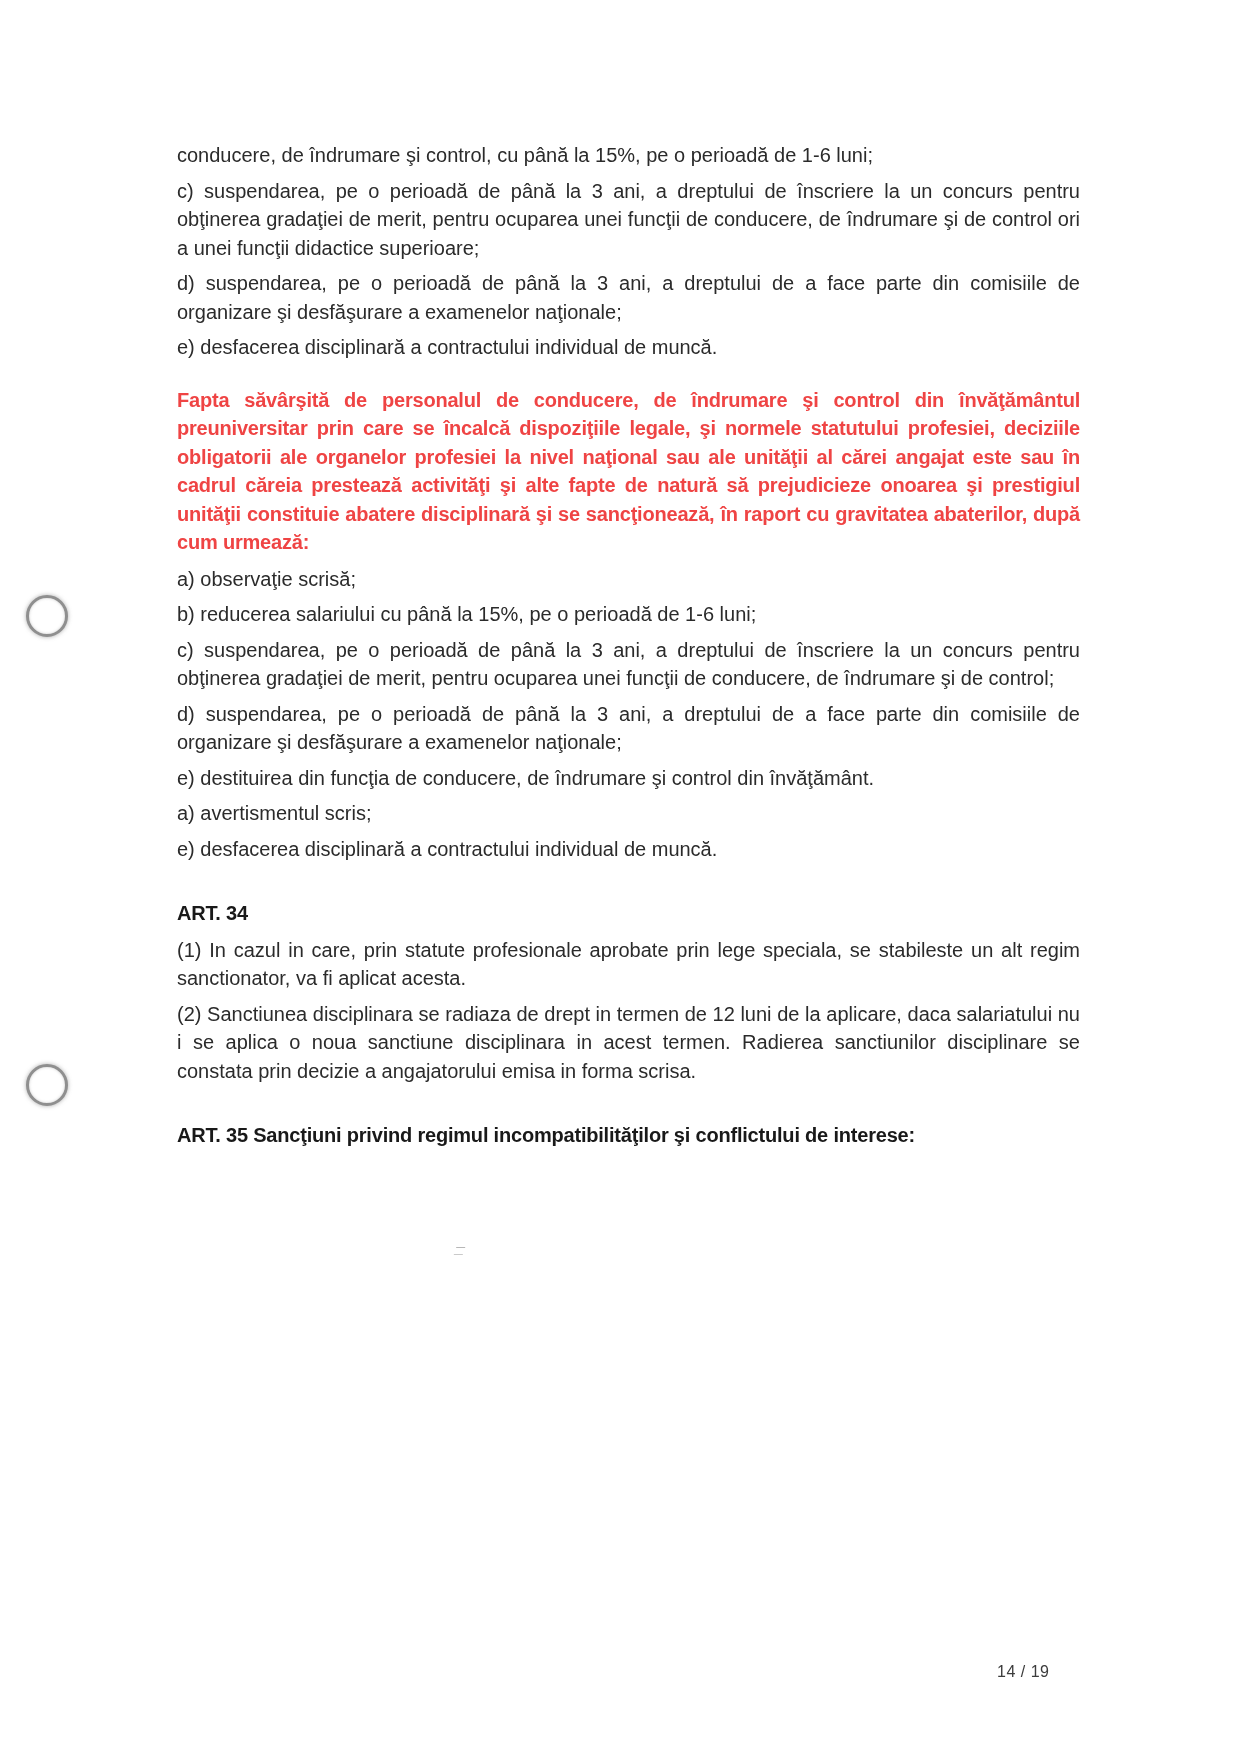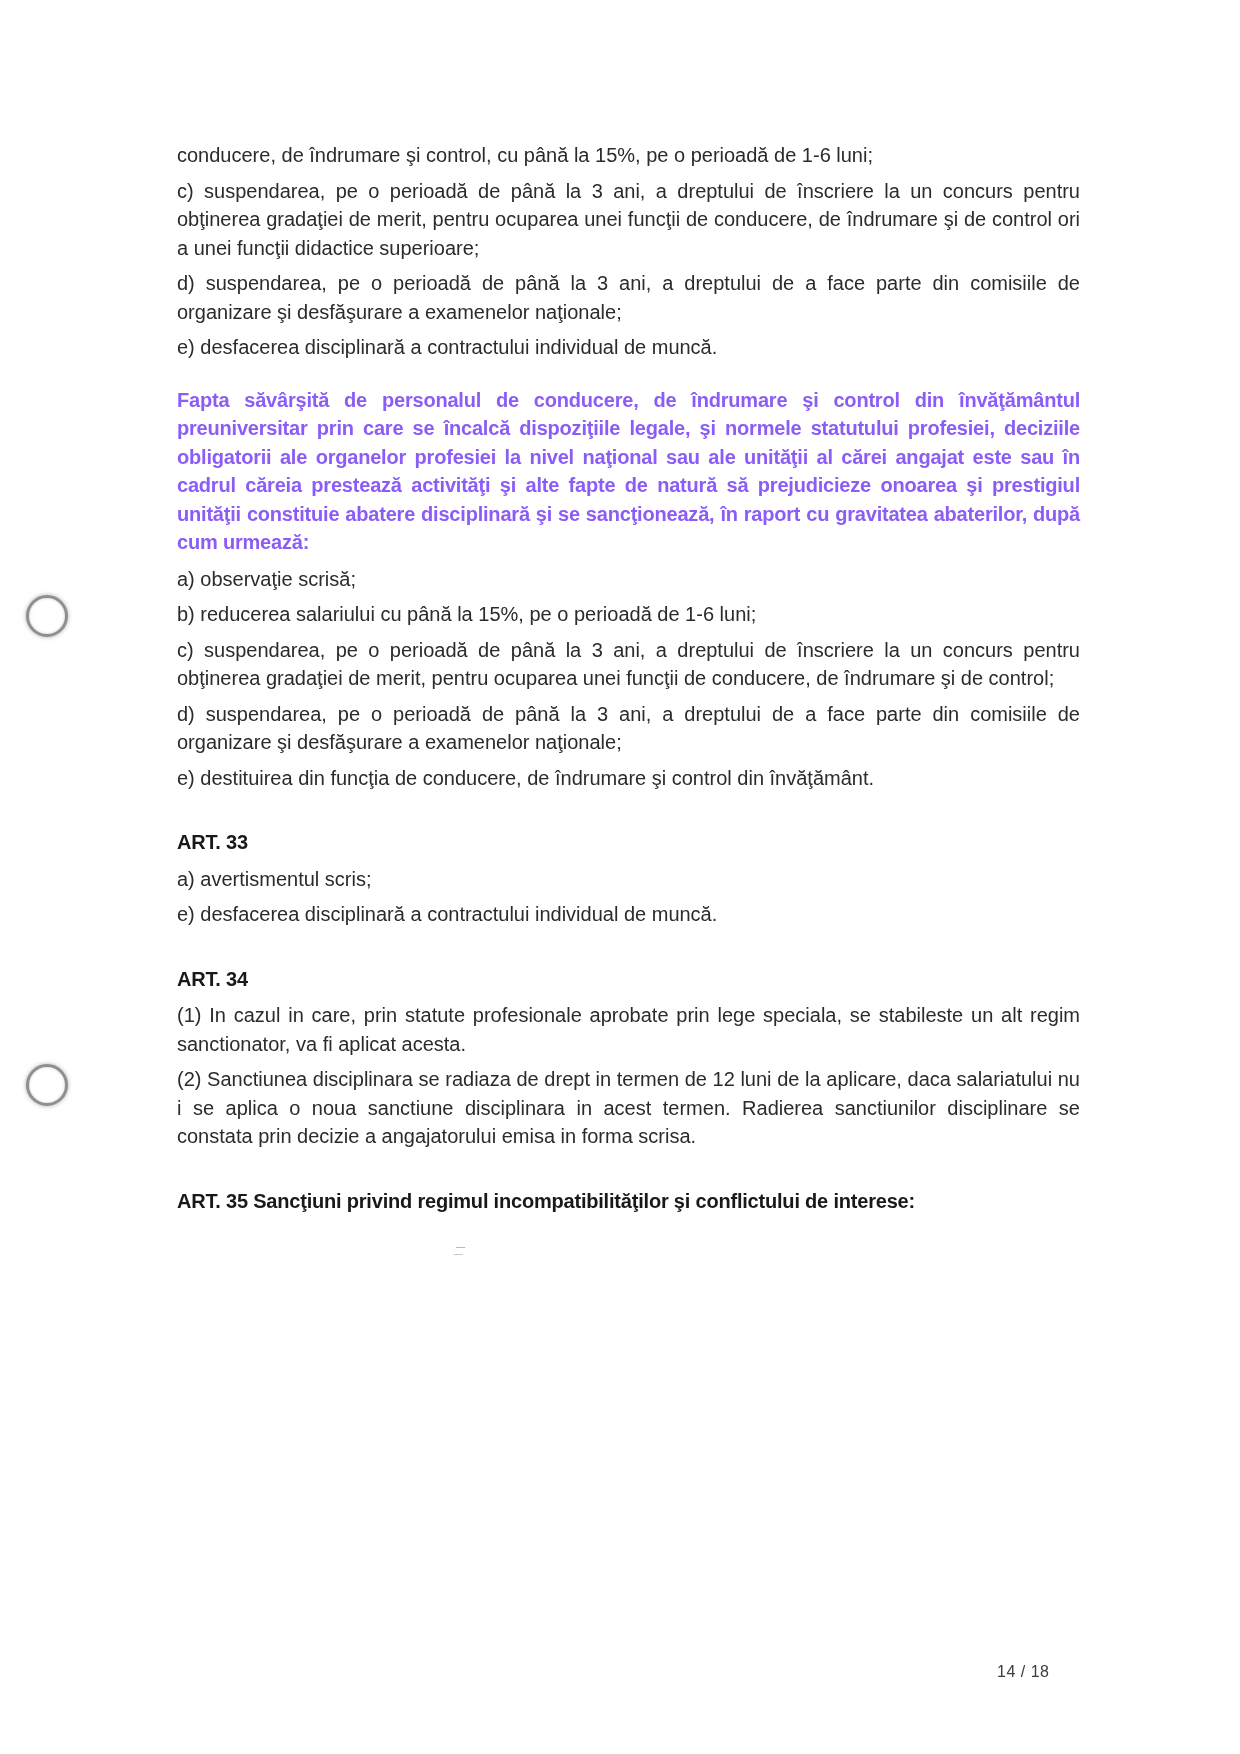--- a/index.html
+++ b/index.html
@@ -16,21 +16,21 @@
     position: absolute;
     left: 177px;
     top: 141px;
     width: 903px;
     font-size: 20px;
     line-height: 28.5px;
   }
   .content p { margin: 0 0 7px 0; text-align: justify; }
   .bold-lead {
     font-weight: bold;
-    color: #8b5cf6;
+    color: #ef4444;
     letter-spacing: -0.2px;
     margin-bottom: 8px !important;
   }
   .sect-gap { margin-top: 24px !important; }
   .art-heading {
     font-weight: bold;
     color: #191919;
     letter-spacing: -0.2px;
     margin-top: 36px !important;
     margin-bottom: 8px !important;
@@ -85,29 +85,28 @@
     <p>d) suspendarea, pe o perioadă de până la 3 ani, a dreptului de a face parte din comisiile de organizare şi desfăşurare a examenelor naţionale;</p>
     <p>e) desfacerea disciplinară a contractului individual de muncă.</p>
 
     <p class="bold-lead sect-gap">Fapta săvârşită de personalul de conducere, de îndrumare şi control din învăţământul preuniversitar prin care se încalcă dispoziţiile legale, şi normele statutului profesiei, deciziile obligatorii ale organelor profesiei la nivel naţional sau ale unităţii al cărei angajat este sau în cadrul căreia prestează activităţi şi alte fapte de natură să prejudicieze onoarea şi prestigiul unităţii constituie abatere disciplinară şi se sancţionează, în raport cu gravitatea abaterilor, după cum urmează:</p>
     <p>a) observaţie scrisă;</p>
     <p>b) reducerea salariului cu până la 15%, pe o perioadă de 1-6 luni;</p>
     <p>c) suspendarea, pe o perioadă de până la 3 ani, a dreptului de înscriere la un concurs pentru obţinerea gradaţiei de merit, pentru ocuparea unei funcţii de conducere, de îndrumare şi de control;</p>
     <p>d) suspendarea, pe o perioadă de până la 3 ani, a dreptului de a face parte din comisiile de organizare şi desfăşurare a examenelor naţionale;</p>
     <p>e) destituirea din funcţia de conducere, de îndrumare şi control din învăţământ.</p>
 
-    <p class="art-heading">ART. 33</p>
     <p>a) avertismentul scris;</p>
     <p>e) desfacerea disciplinară a contractului individual de muncă.</p>
 
     <p class="art-heading">ART. 34</p>
     <p>(1) In cazul in care, prin statute profesionale aprobate prin lege speciala, se stabileste un alt regim sanctionator, va fi aplicat acesta.</p>
     <p>(2) Sanctiunea disciplinara se radiaza de drept in termen de 12 luni de la aplicare, daca salariatului nu i se aplica o noua sanctiune disciplinara in acest termen. Radierea sanctiunilor disciplinare se constata prin decizie a angajatorului emisa in forma scrisa.</p>
 
     <p class="art-heading">ART. 35 Sancţiuni privind regimul incompatibilităţilor şi conflictului de interese:</p>
 
   </div>
 
   <div class="scan-artifact"></div>
 
-  <div class="page-number">14 / 18</div>
+  <div class="page-number">14 / 19</div>
 
 </div>
 
 </body></html>

